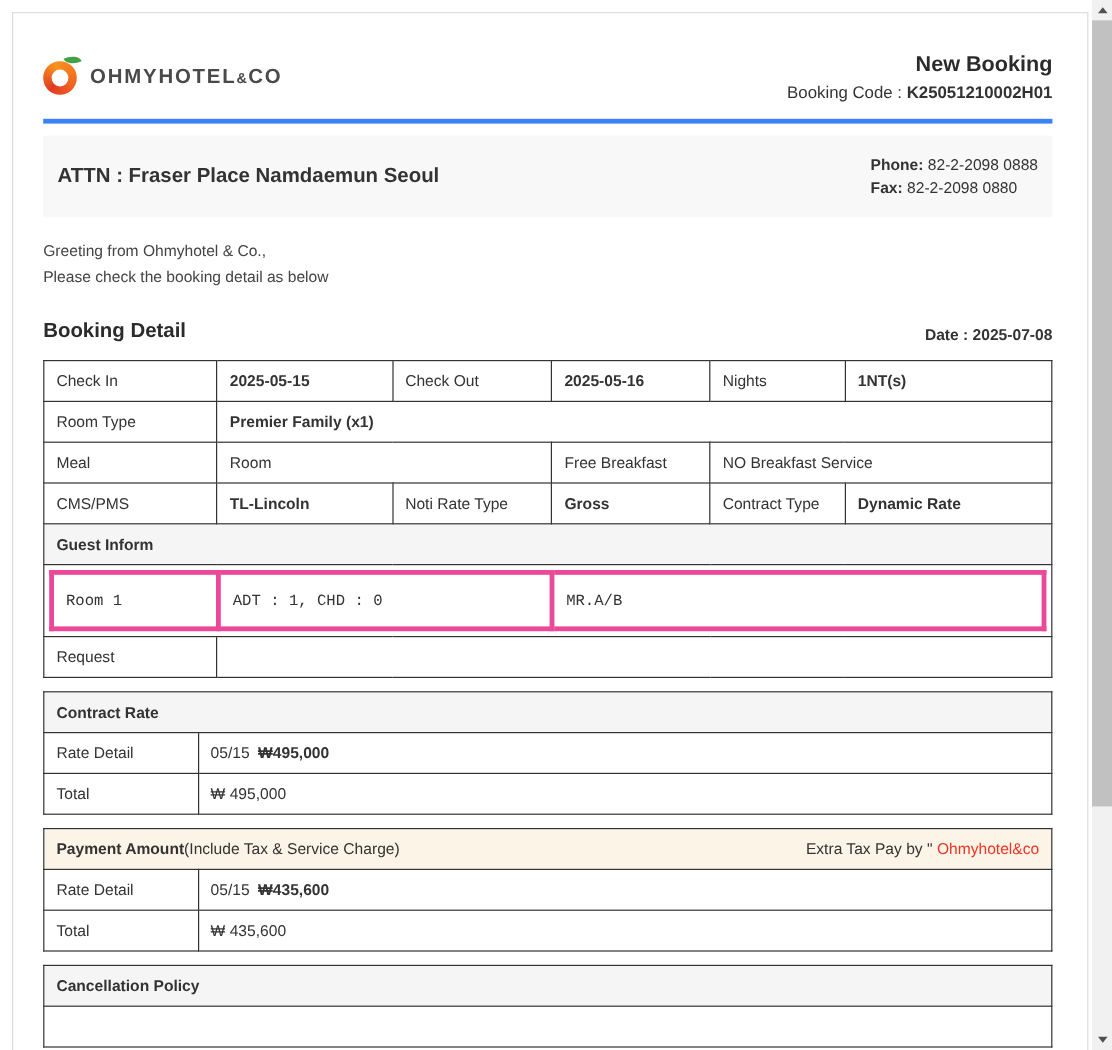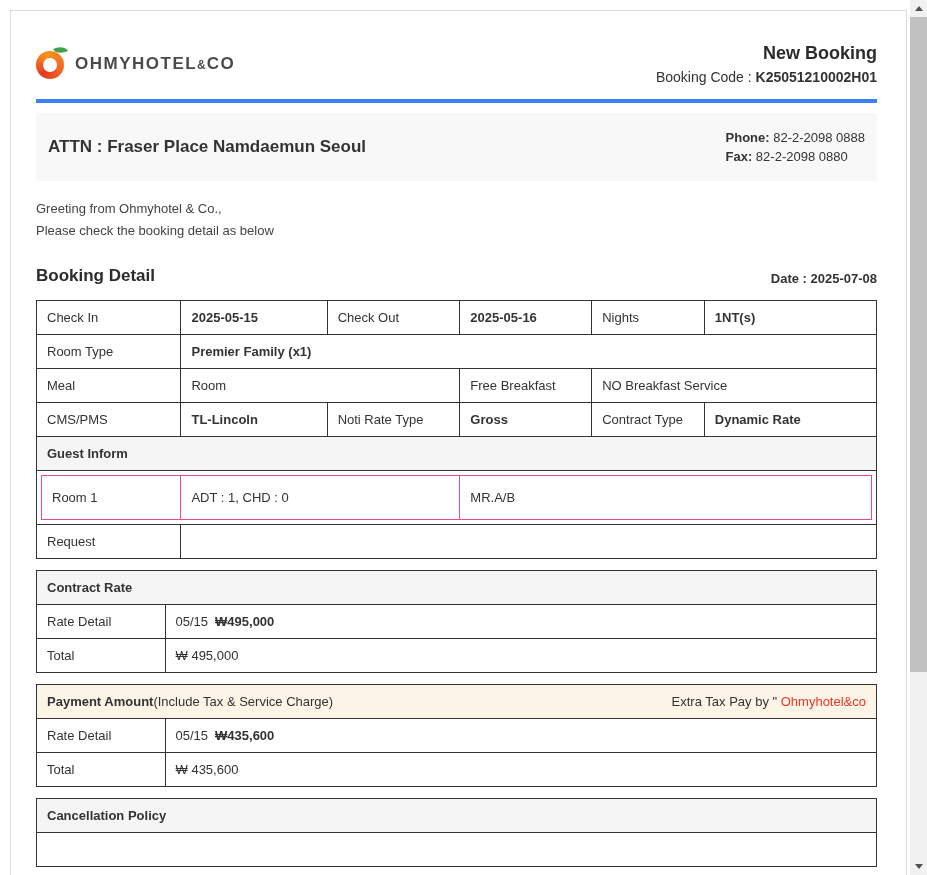--- a/index.html
+++ b/index.html
@@ -58,21 +58,21 @@
   .bd-date { font-size:13px; font-weight:600; color:#333; }
   
   table { width:100%; border-collapse:collapse; table-layout:fixed; }
   td { border:1px solid #333; padding:8px 10px; font-size:13px; color:#333; vertical-align:middle; }
   .b { font-weight:700; }
   .tbl-main { margin-top:14px; }
   .tbl-main td { height:34px; }
   .sec-row td { background:#f5f5f5; font-weight:700; }
   .guest-cell { padding:4px !important; height:auto !important; }
   .guest-inner { width:100%; border-collapse:collapse; table-layout:fixed; }
-  .guest-inner td { border:1px solid #ec4899; padding:14px 10px; }
+  .guest-inner td { border:4px solid #ec4899; padding:14px 10px;font-family:Liberation Mono, monospace; }
   .tbl-sub { margin-top:11px; }
   .tbl-sub td { height:34px; }
   .pay-head td { background:#fdf4e8; }
   .pay-head-flex { display:flex; justify-content:space-between; align-items:center; }
   .red { color:#ee3524; }
   .amt { margin-left:7px; }
   .cxl-body td { padding:10px 10px 14px 10px; line-height:23px; }
   
   .status-tooltip {
     position:absolute; left:0; top:888px; z-index:20;

